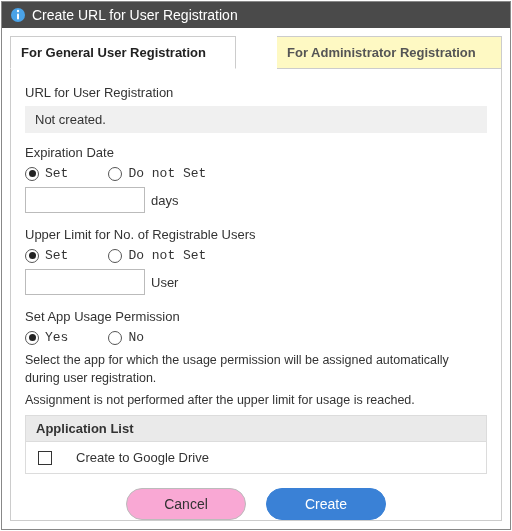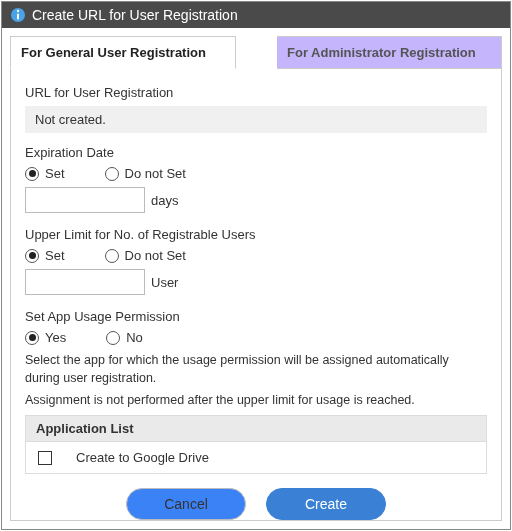--- a/index.html
+++ b/index.html
@@ -39,21 +39,21 @@
   display: flex;
   margin: 8px 8px 0 8px;
   gap: 41px;
 }
 .tab {
   flex: 1;
   padding: 8px 10px;
   font-size: 13px;
   font-weight: 600;
   border: 1px solid #ccc;
-  background: #c4b5fd;
+  background: #fef9c3;
   color: #555;
   cursor: pointer;
 }
 .tab.active {
   background: #fff;
   border-bottom: 1px solid #fff;
   color: #222;
 }
 .tab + .tab { border-left: none; }
 .content {
@@ -79,20 +79,21 @@
   display: flex;
   align-items: center;
   gap: 40px;
   margin-bottom: 6px;
 }
 .radio-item {
   display: flex;
   align-items: center;
   gap: 6px;
   cursor: pointer;
+  font-family: Liberation Mono, monospace;
 }
 .radio {
   width: 14px;
   height: 14px;
   border: 1px solid #555;
   border-radius: 50%;
   display: inline-flex;
   align-items: center;
   justify-content: center;
   background: #fff;
@@ -156,21 +157,21 @@
   margin: 14px 0 8px 0;
 }
 .btn {
   min-width: 120px;
   padding: 7px 0;
   border-radius: 18px;
   font-size: 14px;
   text-align: center;
   cursor: pointer;
   border: 1px solid #bbb;
-  background: #3b82f6;
+  background: #f9a8d4;
 }
 .btn.primary {
   background: #3a81d6;
   color: #fff;
   border: 1px solid #3a81d6;
 }
 </style>
 </head>
 <body>
 

